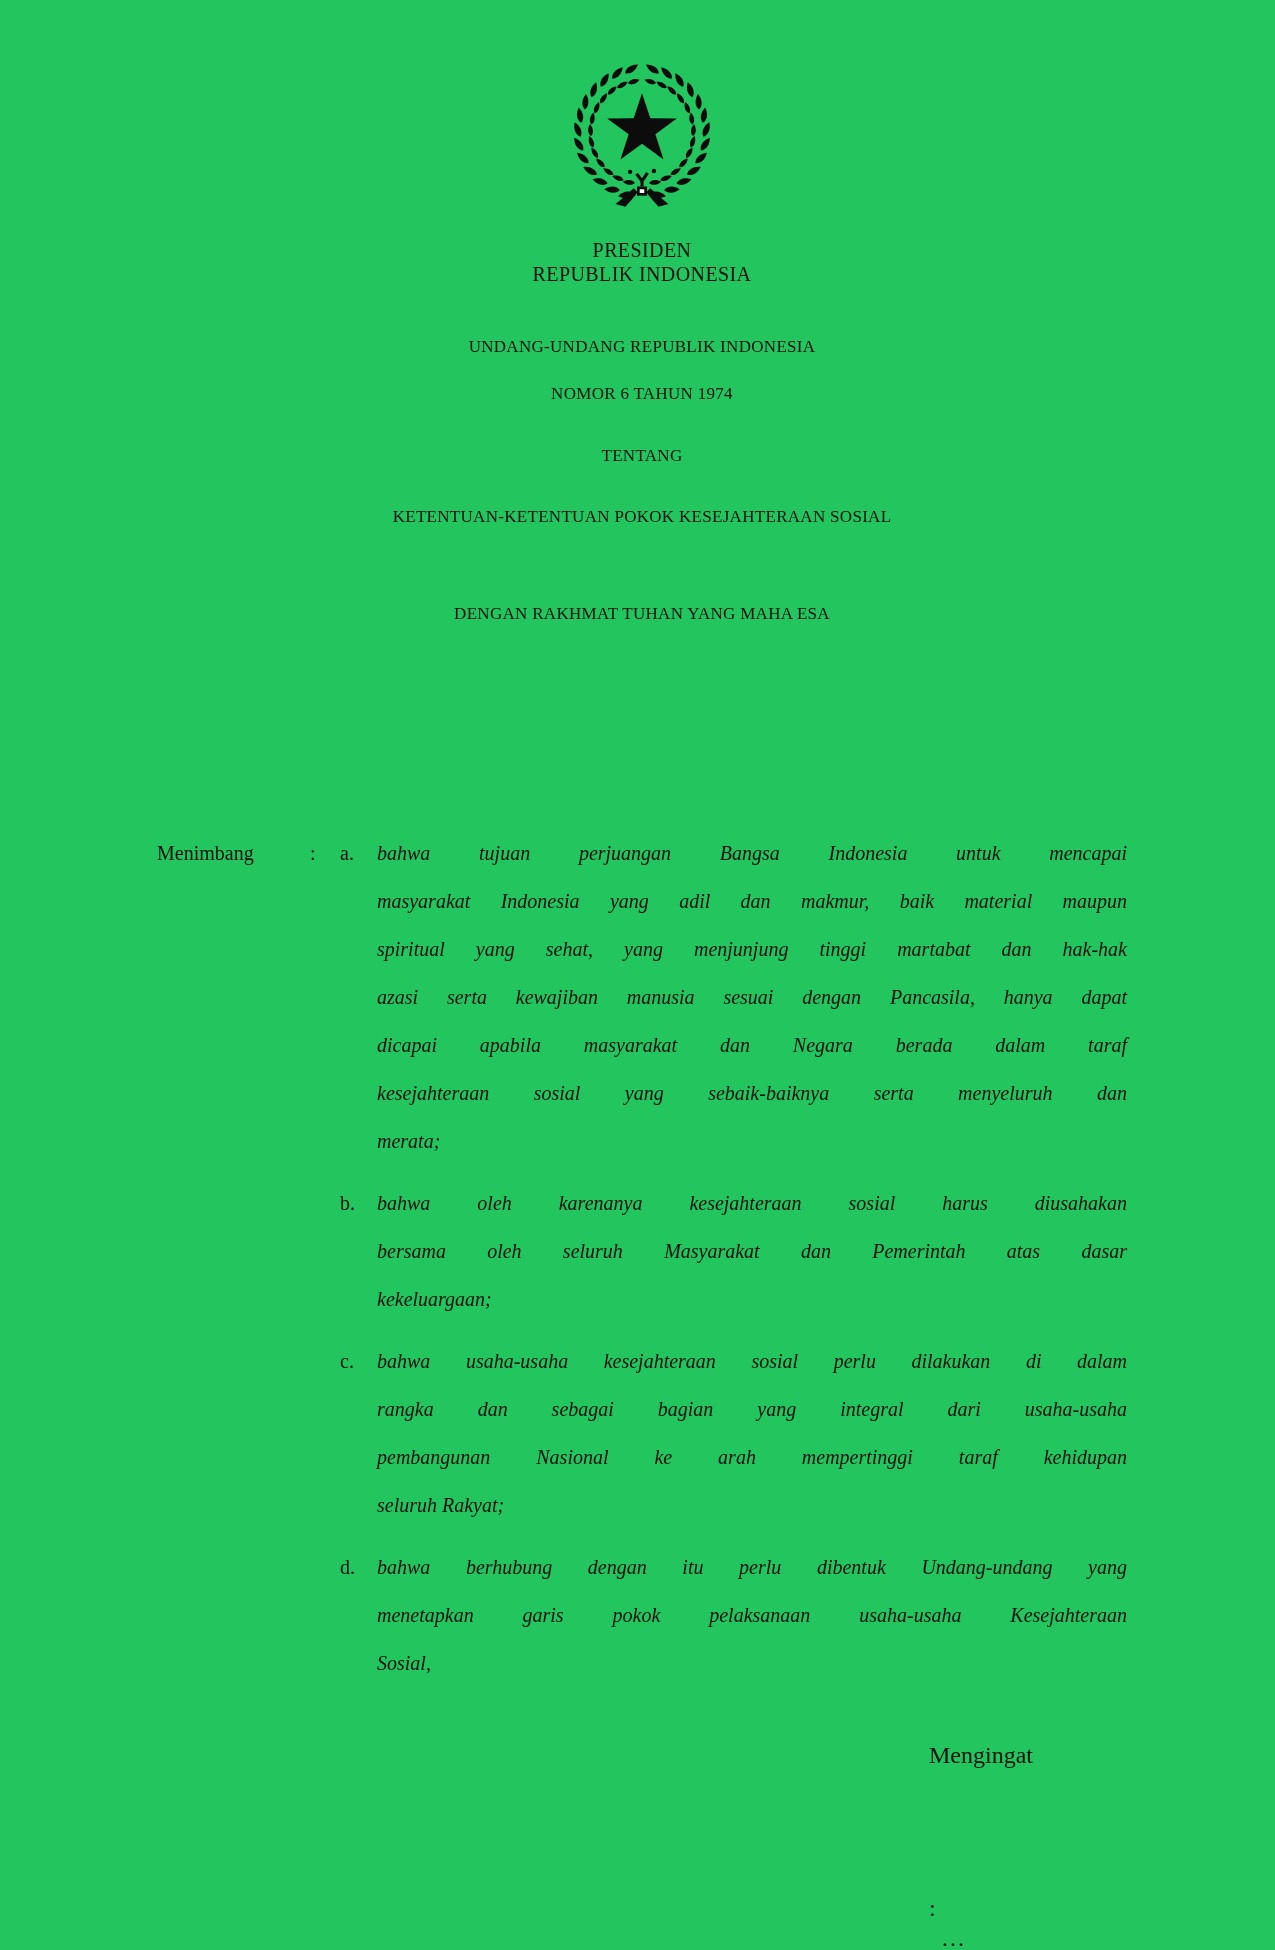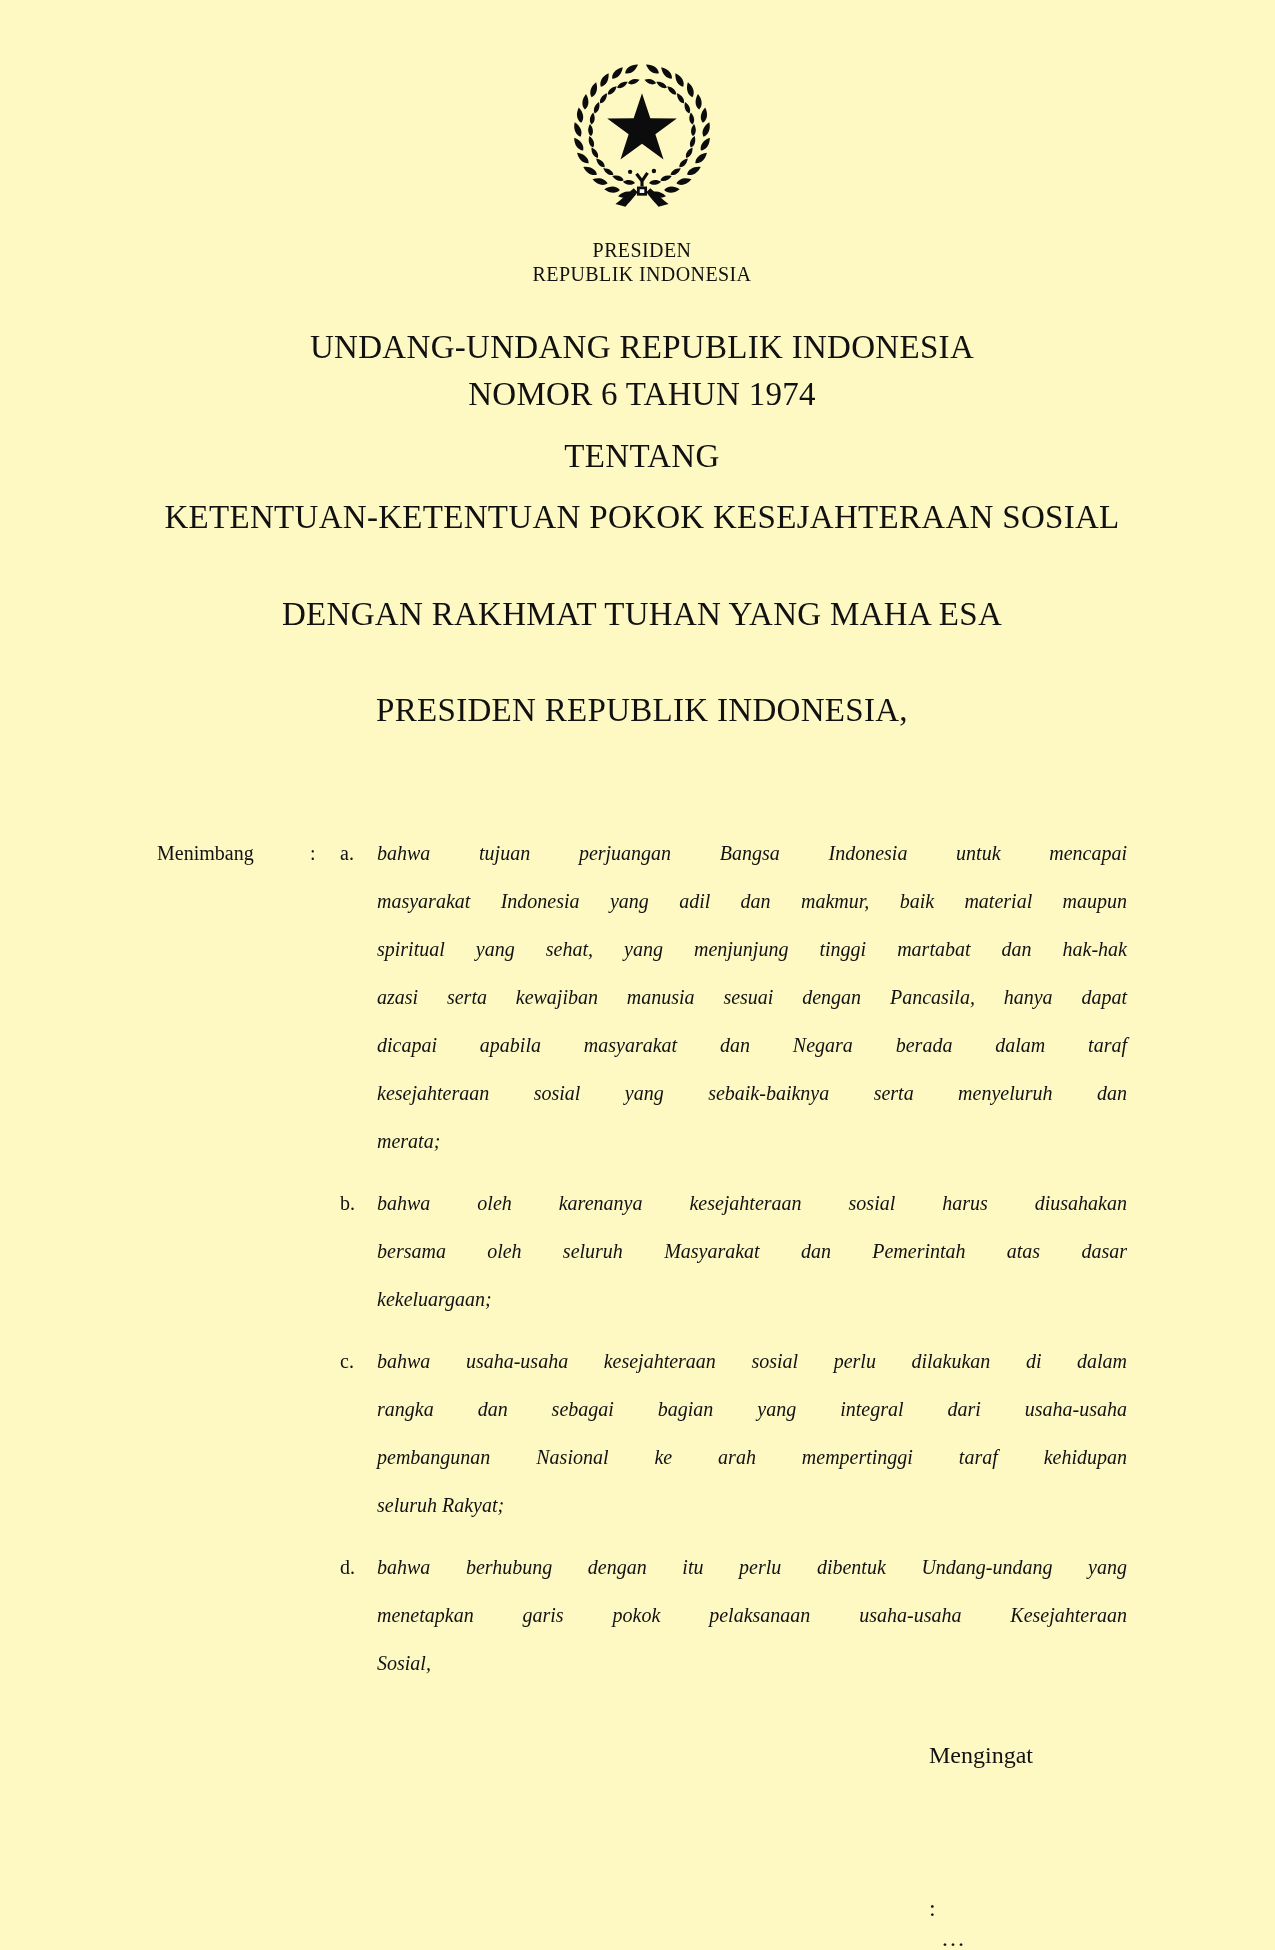--- a/index.html
+++ b/index.html
@@ -1,28 +1,28 @@
 <!DOCTYPE html>
 <html><head>
 <meta charset="utf-8">
 <style>
   html,body{margin:0;padding:0;background:#ffffff;}
   .page{
     position:relative;
     width:1275px;height:1950px;
-    background:#fef9c3;
+    background:#22c55e;
     color:#111;
     font-family:"Liberation Serif","DejaVu Serif",serif;
     overflow:hidden;
     margin:0 auto;
   }
   .center-col{position:absolute;left:157px;right:148px;text-align:center;}
   .emblem-wrap{position:absolute;top:56px;left:157px;right:148px;display:flex;justify-content:center;}
   .caption{top:238px;font-size:20px;line-height:24px;letter-spacing:.4px;}
-  .tline{height:30px;line-height:30px;font-size:33px;letter-spacing:.3px;white-space:nowrap;}
+  .tline{height:30px;line-height:30px;font-size:17px;letter-spacing:.3px;white-space:nowrap;}
   .t1{top:332px;} .t2{top:379px;} .t3{top:441px;text-align:center;} .t4{top:502px;}
   .t5{top:599px;} .t6{top:695px;}
   .consider{
     position:absolute;left:157px;top:829px;width:970px;
     display:flex;font-size:20px;line-height:48px;
   }
   .consider .lab{width:153px;flex:0 0 153px;}
   .consider .col{width:30px;flex:0 0 30px;}
   .items{width:787px;flex:0 0 787px;}
   .item{position:relative;padding-left:37px;}
@@ -115,21 +115,20 @@
   <div class="center-col caption">
     <div>PRESIDEN</div>
     <div>REPUBLIK INDONESIA</div>
   </div>
 
   <div class="center-col tline t1">UNDANG-UNDANG REPUBLIK INDONESIA</div>
   <div class="center-col tline t2">NOMOR 6 TAHUN 1974</div>
   <div class="center-col tline t3">TENTANG</div>
   <div class="center-col tline t4">KETENTUAN-KETENTUAN POKOK KESEJAHTERAAN SOSIAL</div>
   <div class="center-col tline t5">DENGAN RAKHMAT TUHAN YANG MAHA ESA</div>
-  <div class="center-col tline t6">PRESIDEN REPUBLIK INDONESIA,</div>
 
   <div class="consider">
     <div class="lab">Menimbang</div>
     <div class="col">:</div>
     <div class="items">
 
       <div class="item">
         <span class="letter">a.</span>
         <div class="jline">bahwa tujuan perjuangan Bangsa Indonesia untuk mencapai</div>
         <div class="jline">masyarakat Indonesia yang adil dan makmur, baik material maupun</div>

